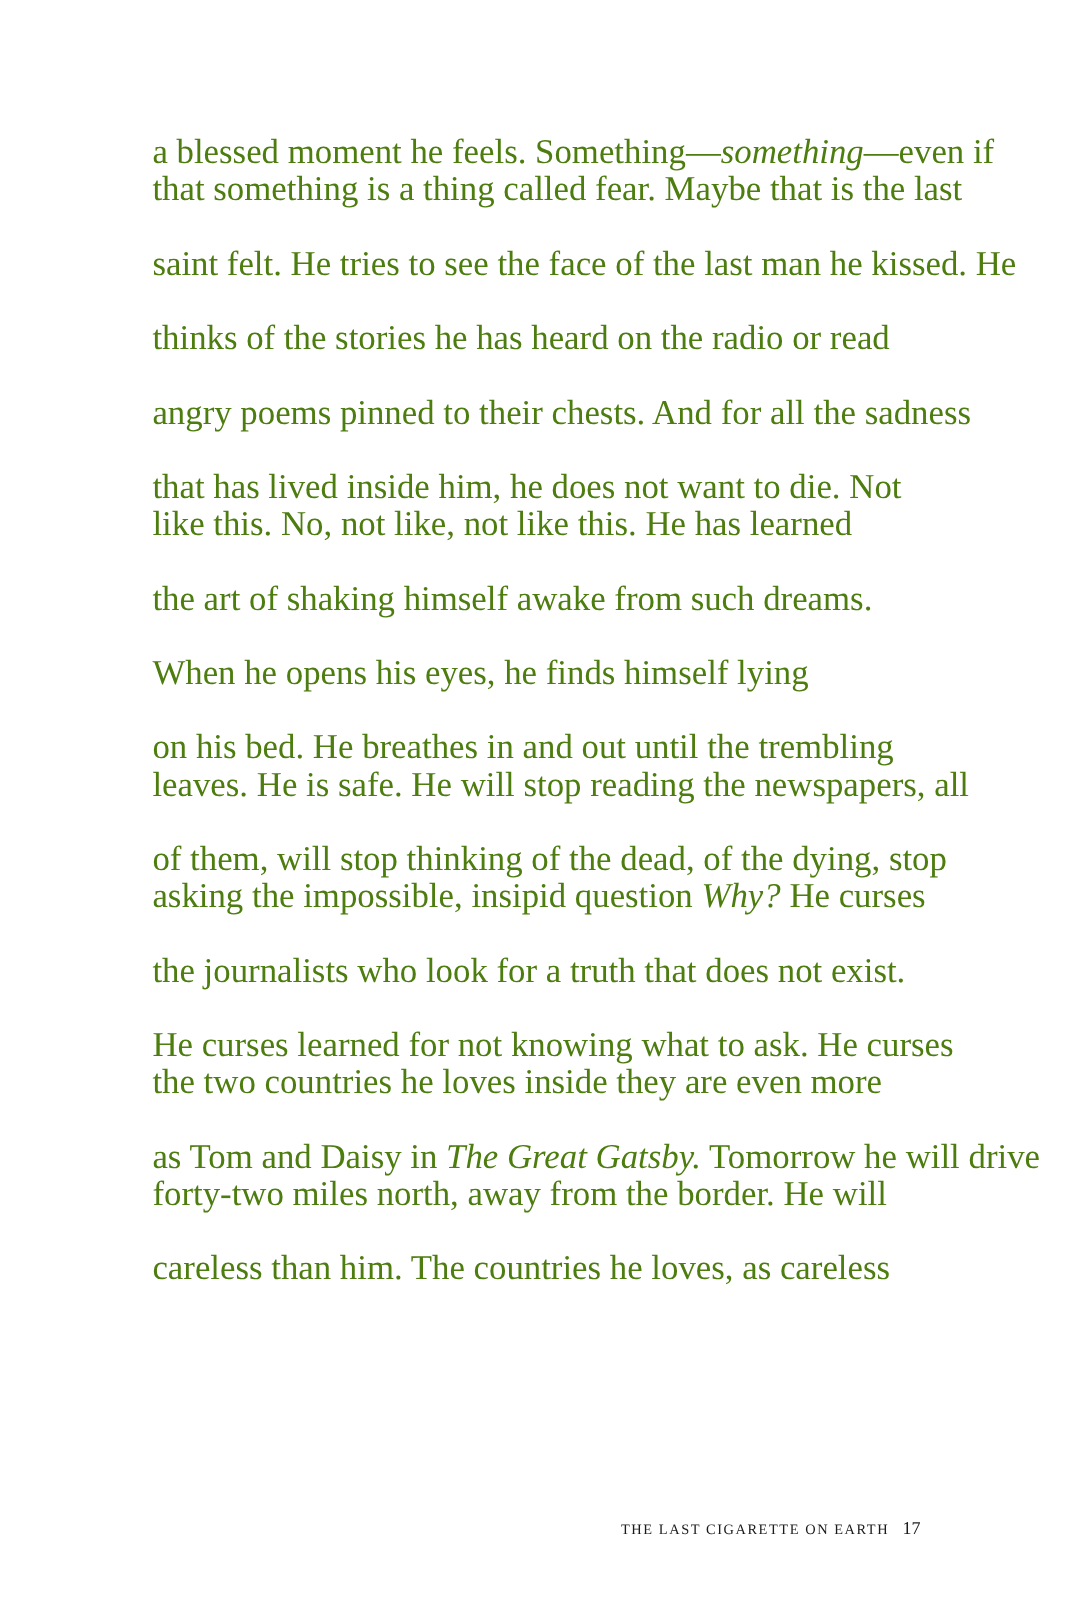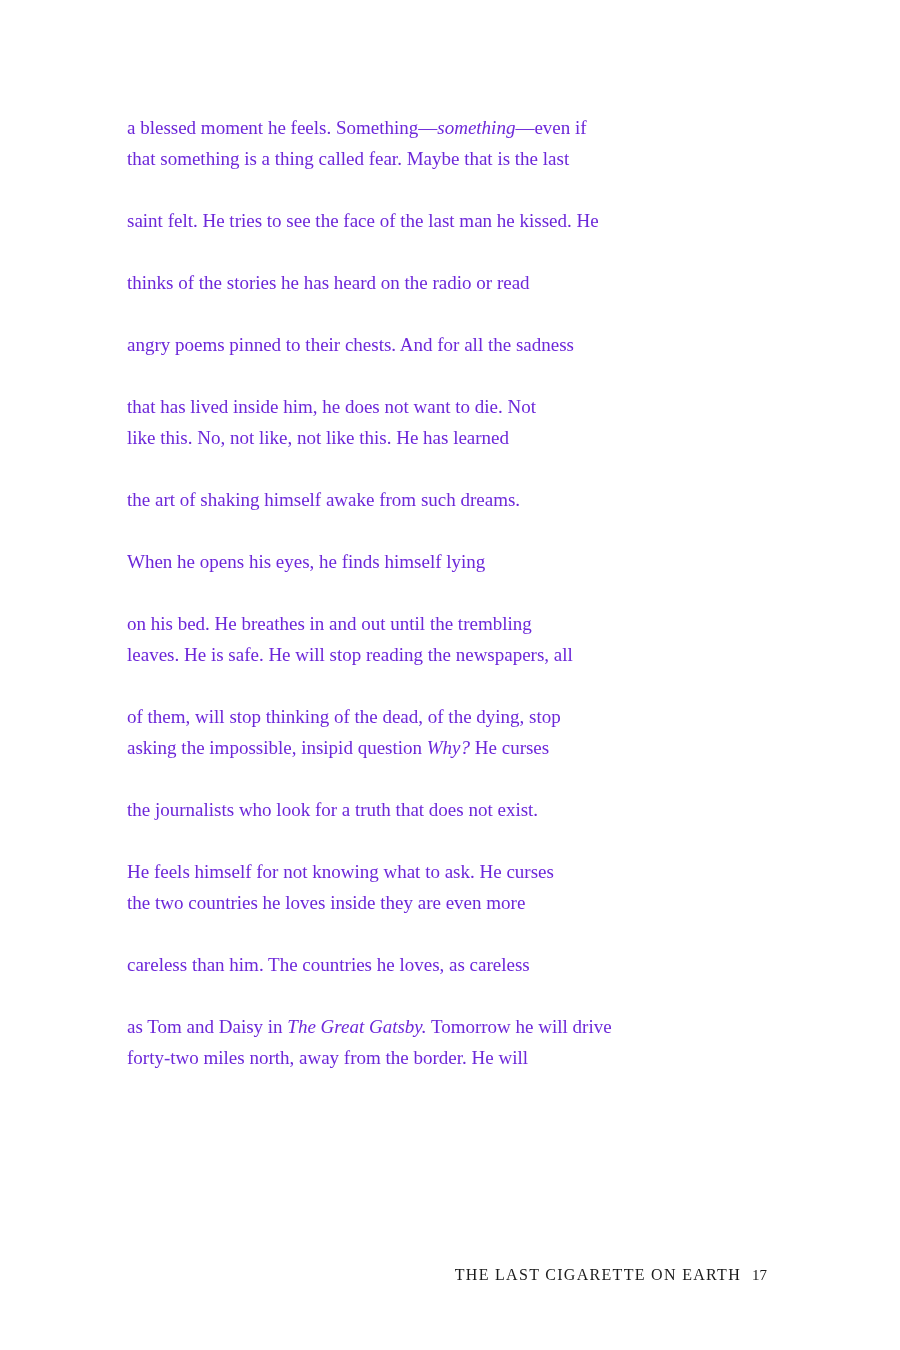--- a/index.html
+++ b/index.html
@@ -1,26 +1,26 @@
 <!DOCTYPE html>
 <html><head>
   <meta charset="utf-8">
   <style>
     html, body { margin: 0; padding: 0; background: #ffffff; }
     body { width: 900px; height: 1350px; position: relative; overflow: hidden; }
     .page { position: absolute; left: 0; top: 0; width: 900px; height: 1350px; background: #ffffff; }
     .poem { position: absolute; left: 127px; top: 112px; width: 680px;
-      font-family: "Liberation Serif", "DejaVu Serif", serif; font-size: 19px; color: #6d28d9; }
+      font-family: "Liberation Serif", "DejaVu Serif", serif; font-size: 29px; color: #4d7c0f; }
     .stanza { margin: 0 0 31px 0; }
     .line { height: 31px; line-height: 31px; white-space: nowrap; }
     .line i { font-style: italic; }
     .footer { position: absolute; top: 1266px; right: 133px; font-family: "Liberation Serif", "DejaVu Serif", serif;
       color: #1a1a1a; display: flex; align-items: baseline; }
     .running-head { font-size: 12.5px; letter-spacing: 1.2px; font-variant: small-caps; text-transform: lowercase; }
-    .running-head.caps { text-transform: uppercase; font-variant: normal; font-size: 16px; letter-spacing: 1.3px; }
+    .running-head.caps { text-transform: uppercase; font-variant: normal; font-size: 12px; letter-spacing: 1.3px; }
     .folio { font-size: 15px; margin-left: 11px; }
   </style>
 </head>
 <body>
 
 <div class="page">
   <div class="poem" id="poem">
       <div class="stanza">
         <div class="line"><span>a blessed moment he feels. Something—</span><i>something</i><span>—even if</span></div>
         <div class="line"><span>that something is a thing called fear. Maybe that is the last</span></div>
@@ -49,28 +49,28 @@
         <div class="line"><span>leaves. He is safe. He will stop reading the newspapers, all</span></div>
       </div>
       <div class="stanza">
         <div class="line"><span>of them, will stop thinking of the dead, of the dying, stop</span></div>
         <div class="line"><span>asking the impossible, insipid question </span><i>Why?</i><span> He curses</span></div>
       </div>
       <div class="stanza">
         <div class="line"><span>the journalists who look for a truth that does not exist.</span></div>
       </div>
       <div class="stanza">
-        <div class="line"><span>He feels himself for not knowing what to ask. He curses</span></div>
+        <div class="line"><span>He curses learned for not knowing what to ask. He curses</span></div>
         <div class="line"><span>the two countries he loves inside they are even more</span></div>
-      </div>
-      <div class="stanza">
-        <div class="line"><span>careless than him. The countries he loves, as careless</span></div>
       </div>
       <div class="stanza">
         <div class="line"><span>as Tom and Daisy in </span><i>The Great Gatsby.</i><span> Tomorrow he will drive</span></div>
         <div class="line"><span>forty-two miles north, away from the border. He will</span></div>
+      </div>
+      <div class="stanza">
+        <div class="line"><span>careless than him. The countries he loves, as careless</span></div>
       </div>
     </div>
   <div class="footer">
     <span class="running-head caps">THE LAST CIGARETTE ON EARTH</span>
     <span class="folio">17</span>
   </div>
 </div>
 
 </body></html>

